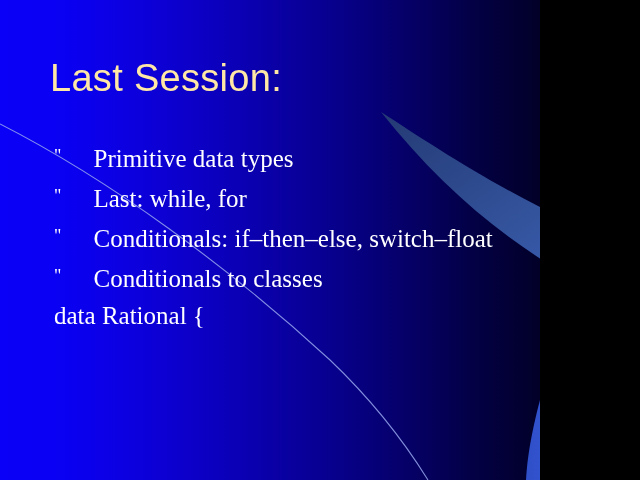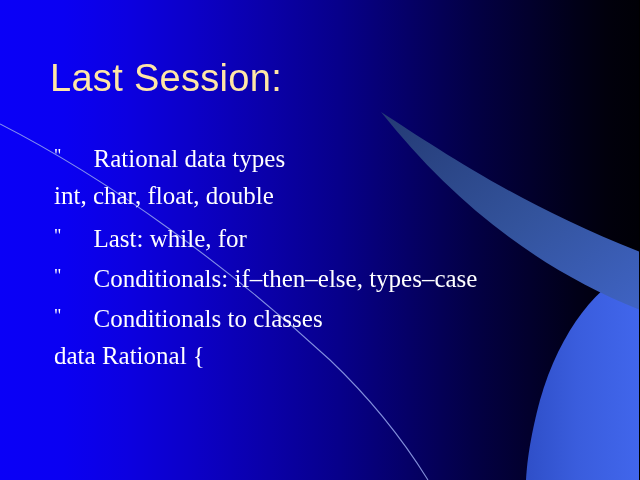--- a/index.html
+++ b/index.html
@@ -3,21 +3,21 @@
 <meta charset="utf-8">
 <title>Slide</title>
 <style>
   html, body {
     margin: 0;
     padding: 0;
     background: #000;
   }
   #slide {
     position: relative;
-    width: 639px;
+    width: 540px;
     height: 480px;
     overflow: hidden;
     font-family: "Liberation Serif", "DejaVu Serif", serif;
     background: #be185d;
   }
 
   
   .bg-layer {
     position: absolute;
     inset: 0;
@@ -138,37 +138,34 @@
     </g>
   </svg>
 
   <div class="title">Last Session:</div>
 
   <div class="body-block">
 
     <div class="line bulleted">
       <span class="bullet">"</span>
       <span class="bullet-gap"></span>
-      <span>Rational data types</span>
+      <span>Primitive data types</span>
     </div>
 
-    <div class="line plain">
-      <span>int, char, float, double</span>
-    </div>
 
     <div class="line bulleted">
       <span class="bullet">"</span>
       <span class="bullet-gap"></span>
       <span>Last: while, for</span>
     </div>
 
     <div class="line bulleted">
       <span class="bullet">"</span>
       <span class="bullet-gap"></span>
-      <span>Conditionals: if–then–else, types–case</span>
+      <span>Conditionals: if–then–else, switch–float</span>
     </div>
 
     <div class="line bulleted">
       <span class="bullet">"</span>
       <span class="bullet-gap"></span>
       <span>Conditionals to classes</span>
     </div>
 
     <div class="line plain">
       <span>data Rational {</span>

